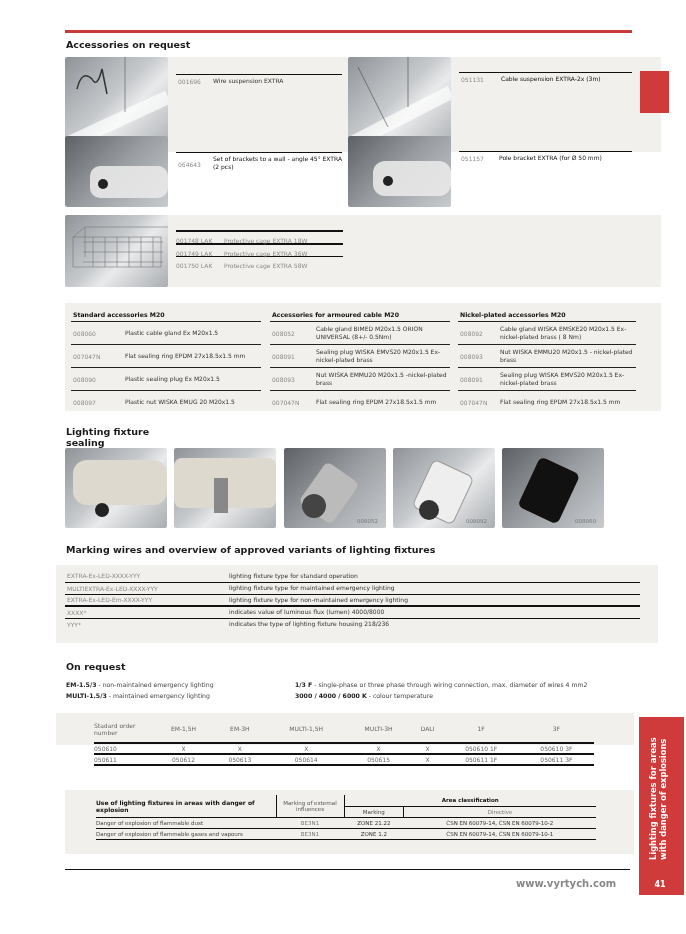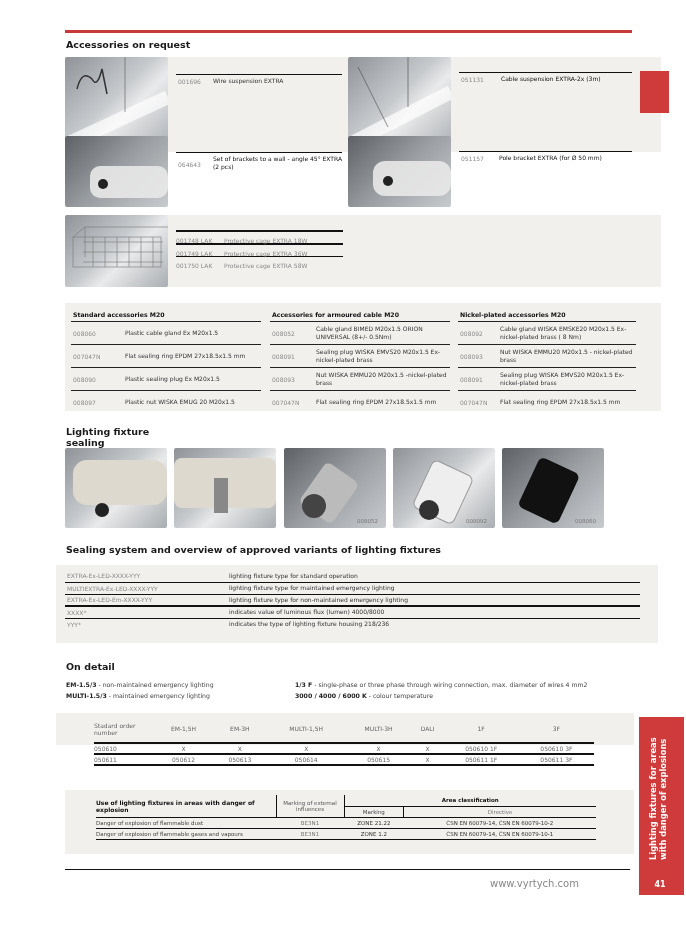--- a/index.html
+++ b/index.html
@@ -202,21 +202,21 @@
     </svg>
   <span class="abs code" style="right:8px;bottom:4px;font-size:5.5px;color:#777;">008092</span>
 </div>
 <div class="abs photo ph-dark" style="left:496px;top:448px;width:102px;height:80px;">
   <svg width="102" height="80">
       <rect x="25" y="15" width="44" height="55" rx="6" fill="#111" transform="rotate(25 47 42)"></rect>
     </svg>
   <span class="abs code" style="right:8px;bottom:4px;font-size:5.5px;color:#777;">008060</span>
 </div>
 
-<div class="abs h2" style="left:60px;top:544px;">Sealing system and overview of approved variants of lighting fixtures</div>
+<div class="abs h2" style="left:60px;top:544px;">Marking wires and overview of approved variants of lighting fixtures</div>
 <div class="abs band" style="left:50px;top:565px;width:602px;height:78px;"></div>
 <table class="abs mark" style="left:59px;top:570px;width:575px;">
   <tbody>
       <tr>
         <td class="code" style="width:162px;">EXTRA-Ex-LED-XXXX-YYY</td>
         <td class="desc">lighting fixture type for standard operation</td>
       </tr>
   <tr>
         <td class="code">MULTIEXTRA-Ex-LED-XXXX-YYY</td>
         <td class="desc">lighting fixture type for maintained emergency lighting</td>
@@ -229,21 +229,21 @@
         <td class="code">XXXX*</td>
         <td class="desc">indicates value of luminous flux (lumen) 4000/8000</td>
       </tr>
   <tr>
         <td class="code">YYY*</td>
         <td class="desc">indicates the type of lighting fixture housing 218/236</td>
       </tr>
 </tbody>
   </table>
 
-<div class="abs h2" style="left:60px;top:661px;">On detail</div>
+<div class="abs h2" style="left:60px;top:661px;">On request</div>
 <div class="abs" style="left:60px;top:681px;font-size:6.2px;"><b>EM-1.5/3</b><span style="color:#444;"> - non-maintained emergency lighting</span></div>
 <div class="abs" style="left:289px;top:681px;font-size:6.2px;"><b>1/3 F</b><span style="color:#444;"> - single-phase or three phase through wiring connection, max. diameter of wires 4 mm2</span></div>
 <div class="abs" style="left:60px;top:692px;font-size:6.2px;"><b>MULTI-1.5/3</b><span style="color:#444;"> - maintained emergency lighting</span></div>
 <div class="abs" style="left:289px;top:692px;font-size:6.2px;"><b>3000 / 4000 / 6000 K</b><span style="color:#444;"> - colour temperature</span></div>
 
 <div class="abs band" style="left:50px;top:713px;width:578px;height:32px;"></div>
 <table class="abs ord" style="left:88px;top:715px;width:500px;">
   <tbody>
       <tr>
     <th class="first" style="width:60px;">Stadard order number</th>
@@ -299,17 +299,17 @@
   <tr style="border-top:1px solid #111;border-bottom:1px solid #111;">
     <td style="height:11px;color:#444;">Danger of explosion of flammable gases and vapours</td>
     <td style="text-align:center;color:#777;">BE3N1</td>
     <td style="text-align:center;color:#333;">ZONE 1.2</td>
     <td style="text-align:center;color:#333;">ČSN EN 60079-14, ČSN EN 60079-10-1</td>
   </tr>
 </tbody>
   </table>
 
 <div class="abs rule" style="left:59px;top:869px;width:565px;"></div>
-<div class="abs" style="left:484px;top:878px;font-size:10px;font-weight:normal;color:#888;">www.vyrtych.com</div>
+<div class="abs" style="left:510px;top:878px;font-size:10px;font-weight:bold;color:#888;">www.vyrtych.com</div>
 <div class="abs redtab" style="left:633px;top:717px;width:45px;height:178px;">
   <div class="vtext abs" style="left:3px;top:12px;height:140px;width:24px;">Lighting fixtures for areas with danger of explosions</div>
   <div class="abs" style="left:0;bottom:6px;width:30px;text-align:center;color:#fff;font-size:8px;font-weight:bold;">41</div>
 </div>
 
 </body></html>

